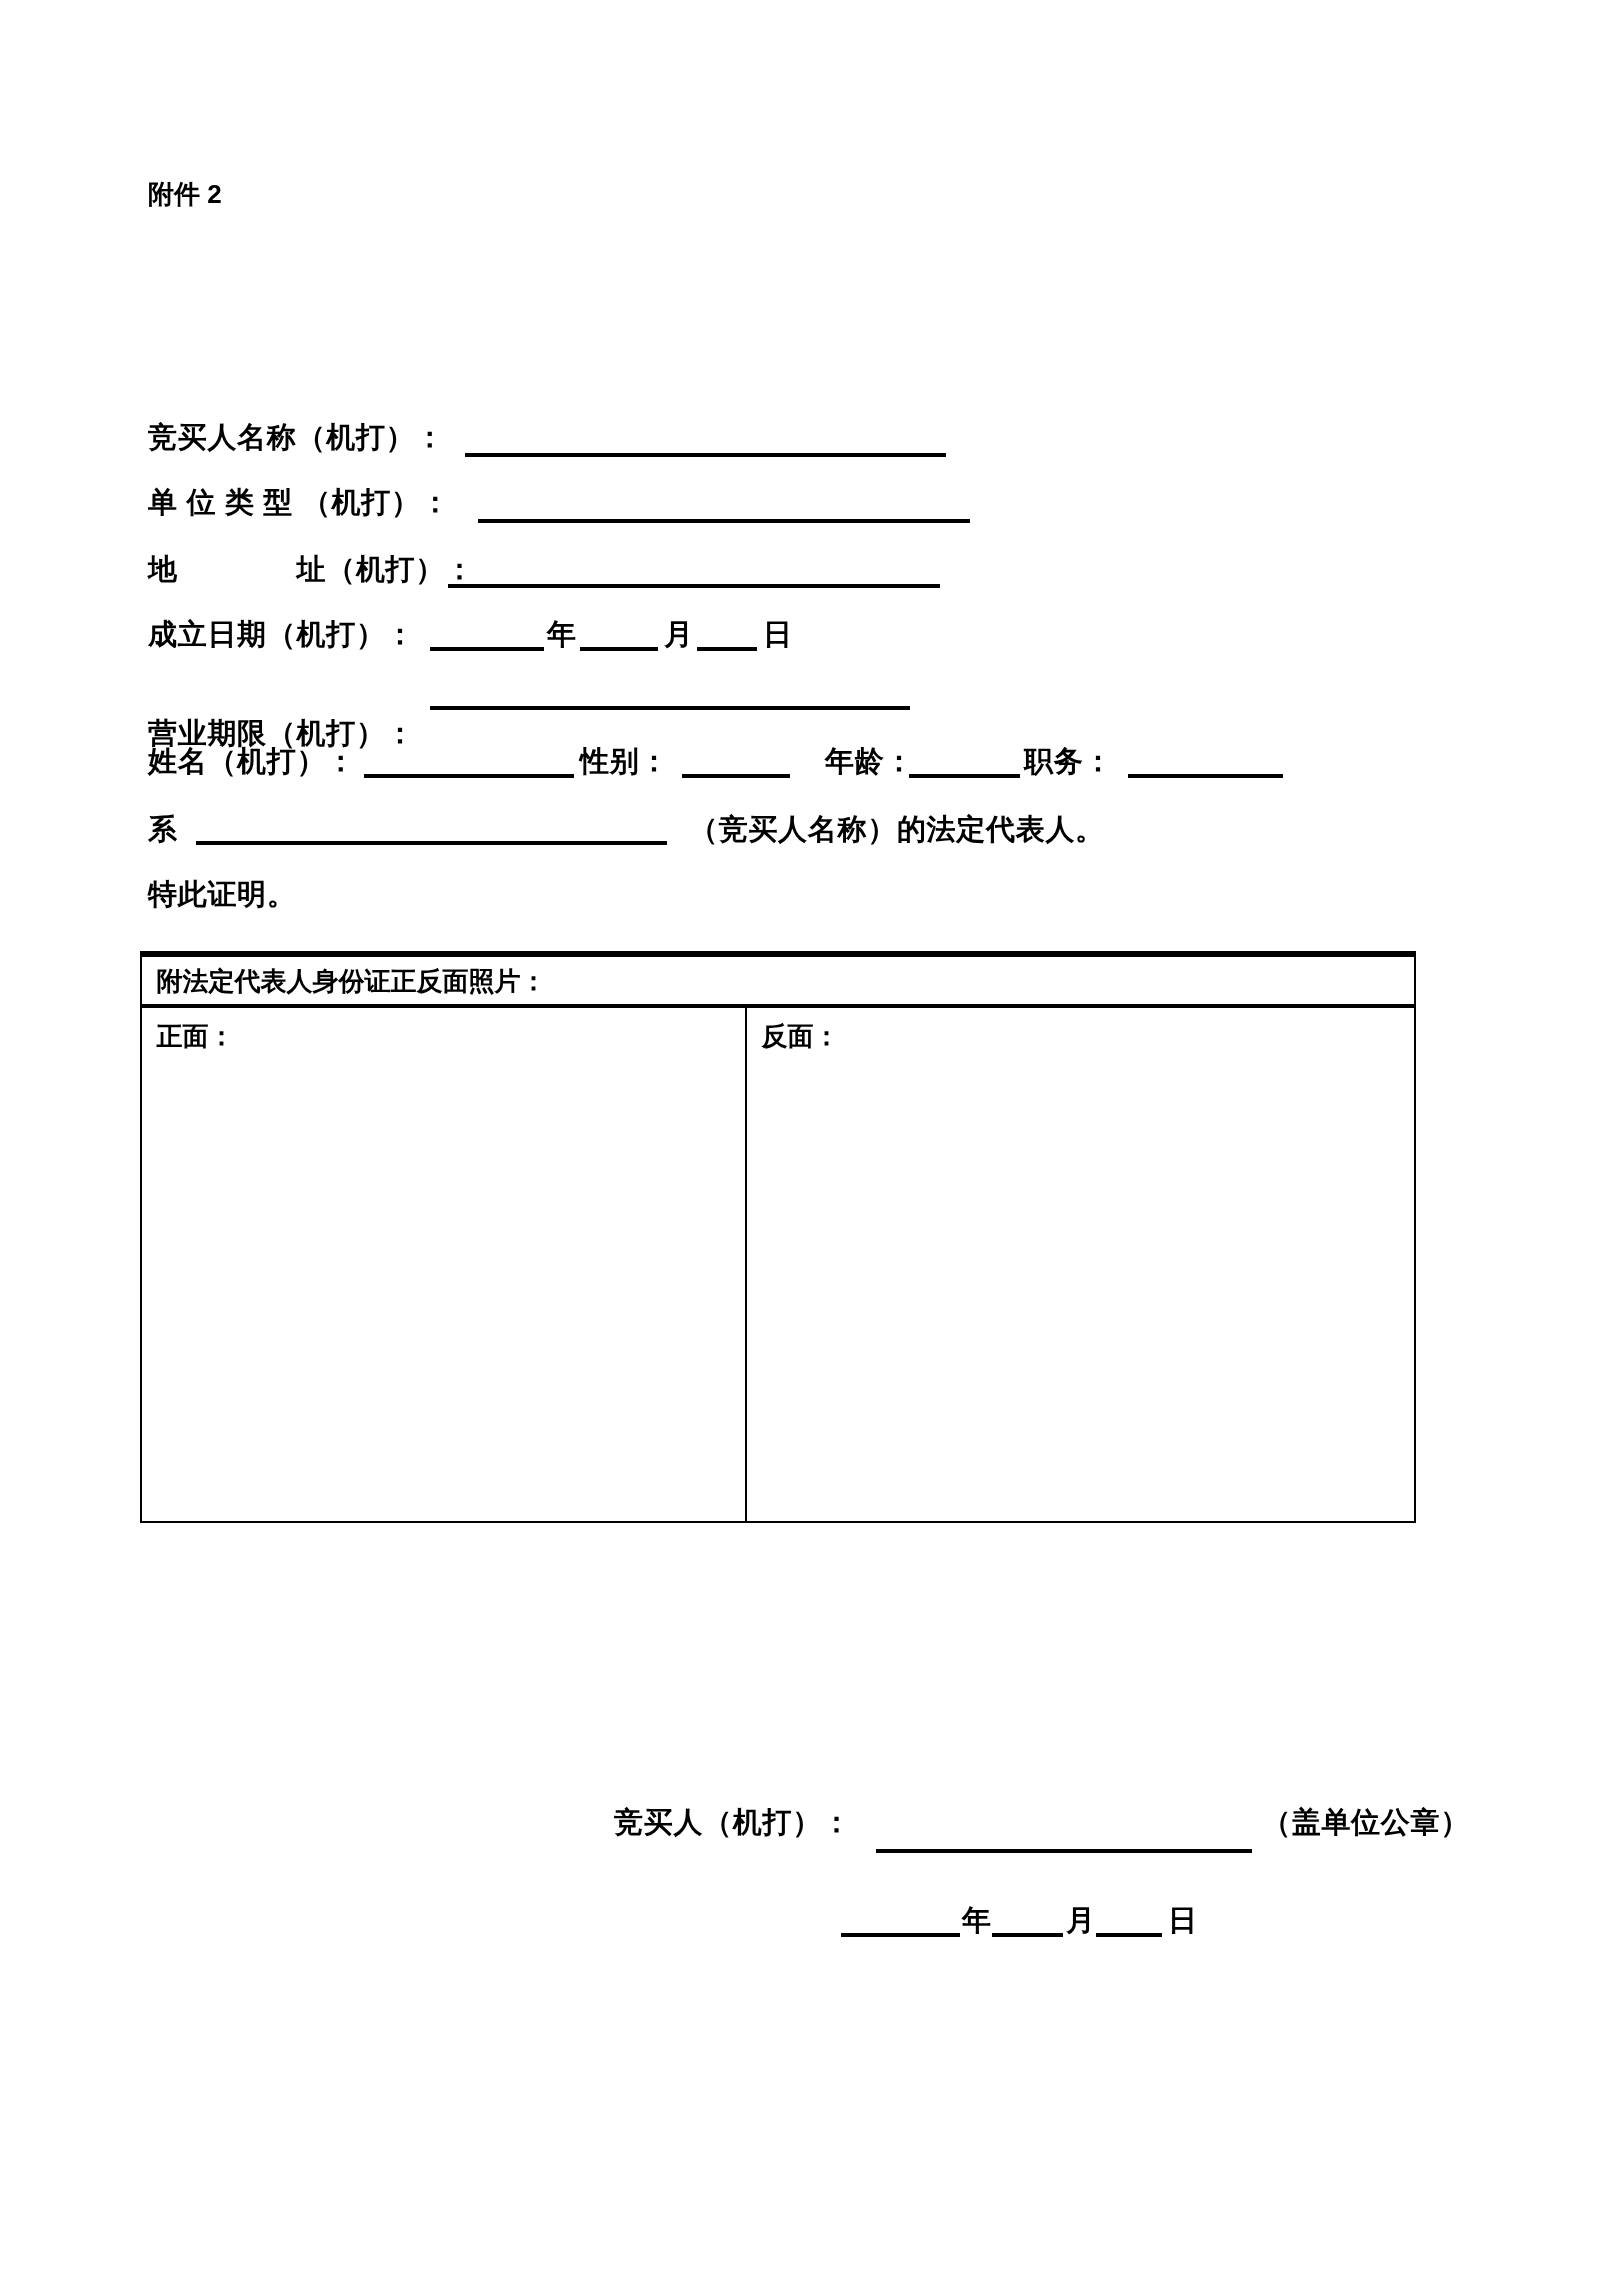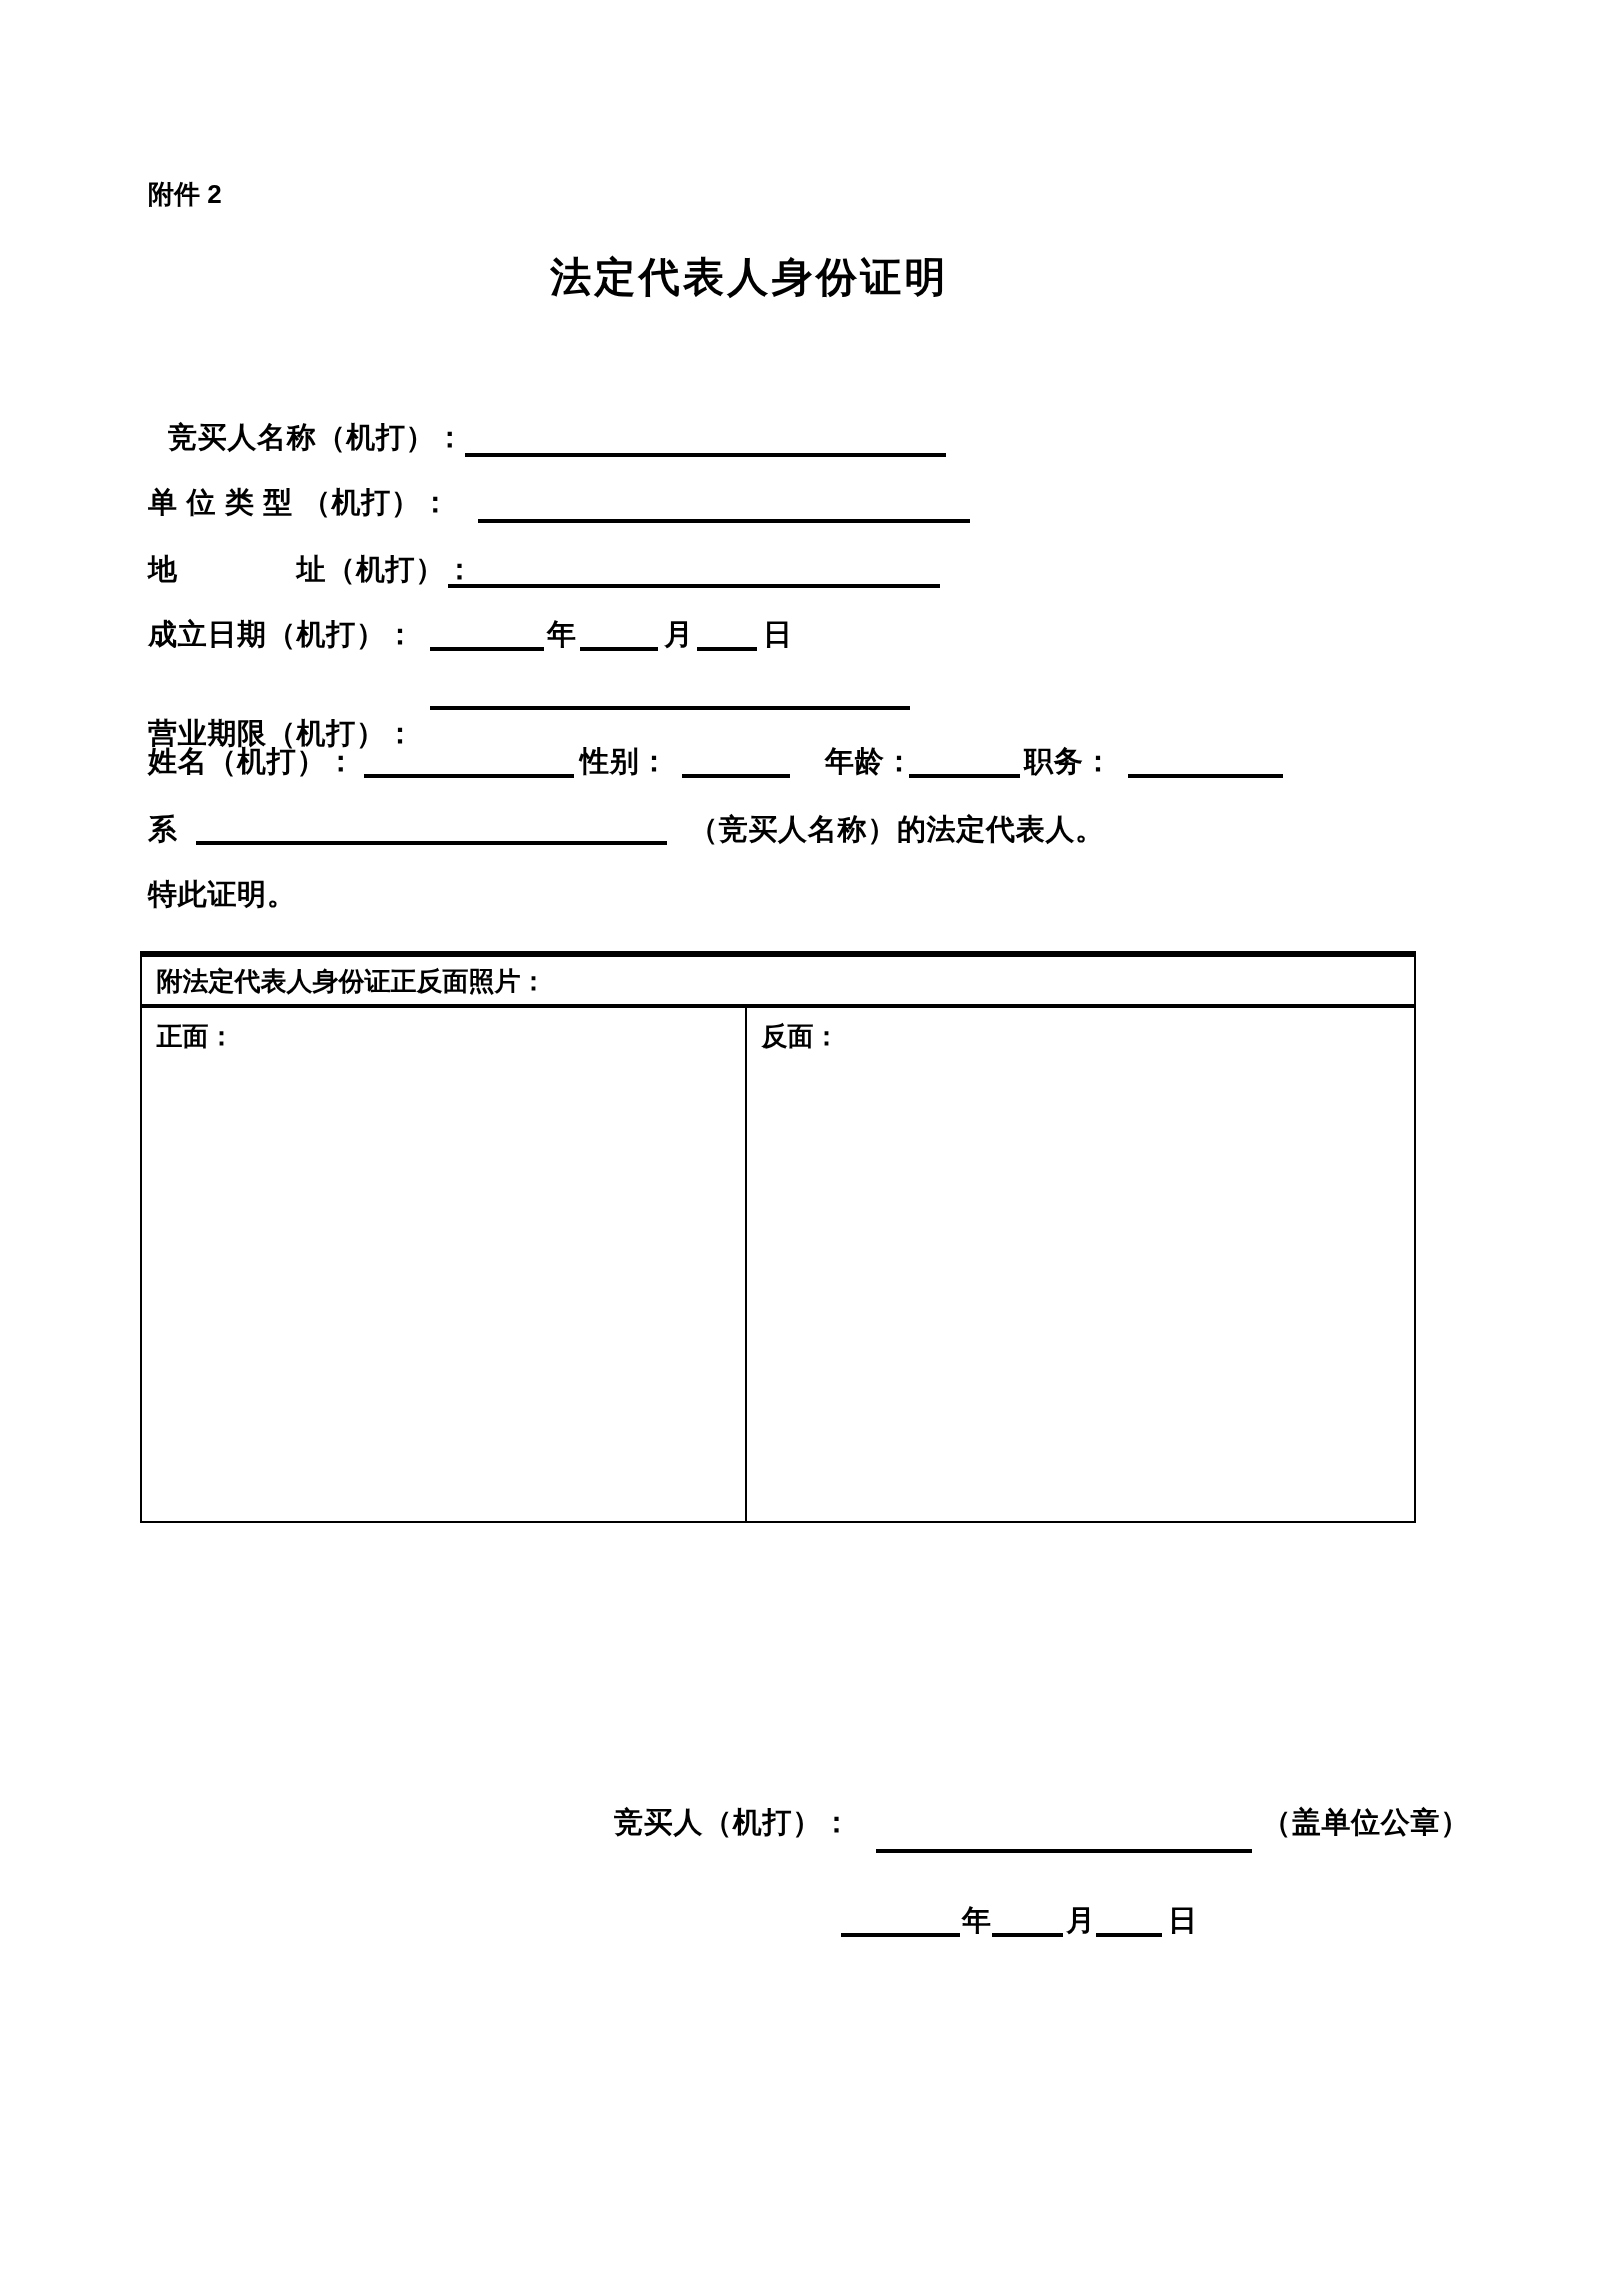--- a/index.html
+++ b/index.html
@@ -43,23 +43,22 @@
   .cell-front { width:605px; border-right:2.6px solid #000; }
   .cell-back { flex:1; }
 </style>
 </head>
 <body>
 
 <div class="page">
 
   <div class="abs attach" style="left:148px; top:177px;">附件 2</div>
 
-  <div class="abs doc-title">法定代表人身份证明</div>
 
-  <div class="abs lbl" style="left:148px; top:422px;margin-left:20px;">竞买人名称（机打）：</div>
+  <div class="abs lbl" style="left:148px; top:422px;">竞买人名称（机打）：</div>
   <div class="uline" style="left:465px; top:453px; width:481px;"></div>
 
   <div class="abs lbl" style="left:148px; top:487px;">单 位 类 型 （机打）：</div>
   <div class="uline" style="left:478px; top:519px; width:492px;"></div>
 
   <div class="abs lbl" style="left:148px; top:554px;">地　　　　址（机打）：</div>
   <div class="uline" style="left:448px; top:584px; width:492px;"></div>
 
   <div class="abs lbl" style="left:148px; top:619px;">成立日期（机打）：</div>
   <div class="uline" style="left:430px; top:647px; width:114px;"></div>

